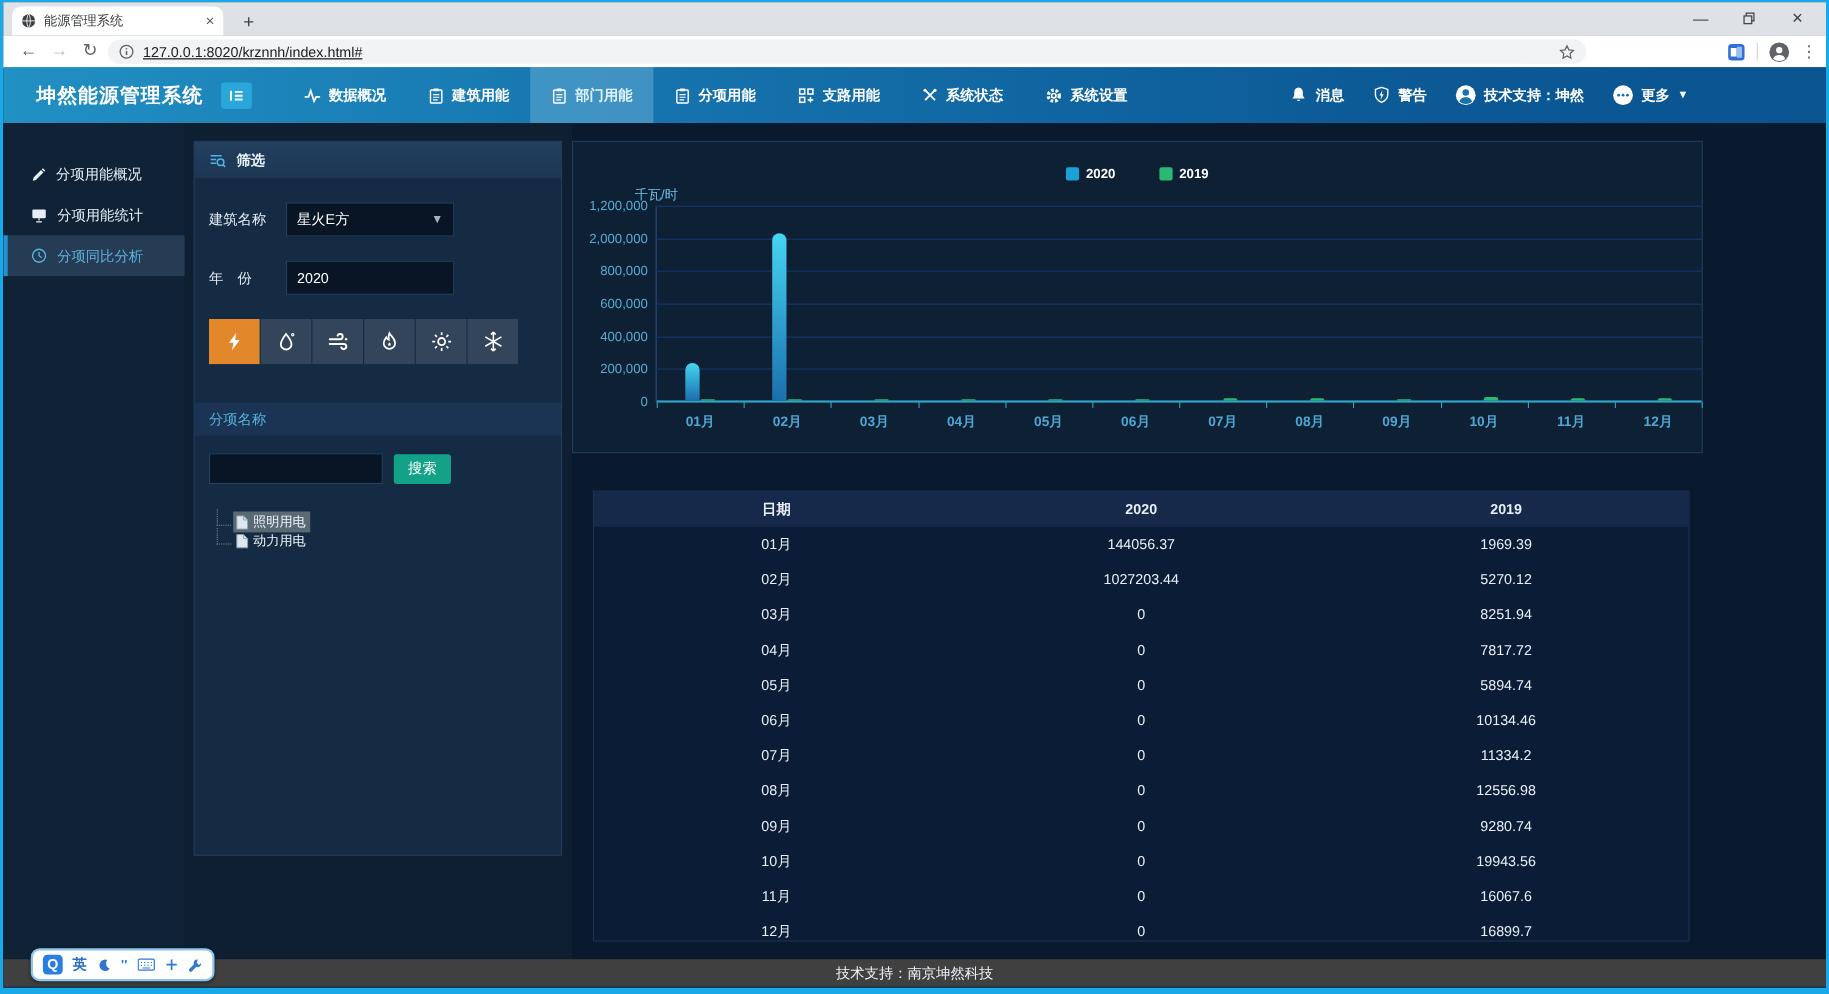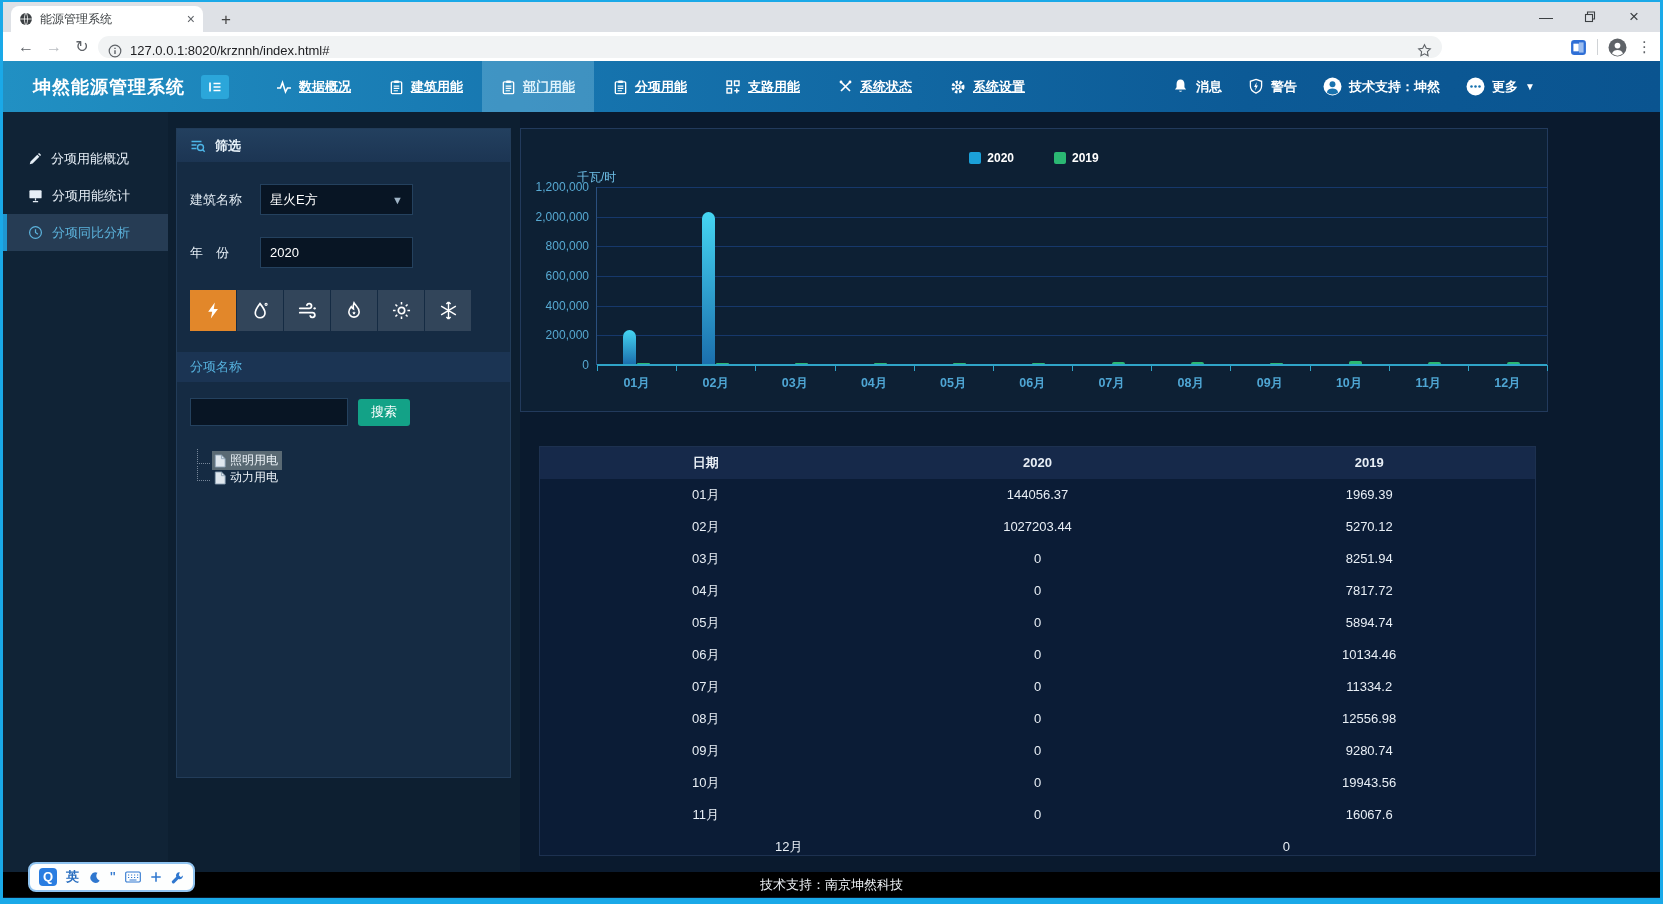--- a/index.html
+++ b/index.html
@@ -12,32 +12,32 @@
   
   .titlebar{position:absolute;top:2px;left:3px;right:3px;height:30px;background:#dee1e6;}
   .tab{position:absolute;left:8px;top:4px;width:192px;height:26px;background:#fff;border-radius:8px 8px 0 0;display:flex;align-items:center;padding:0 8px;box-sizing:border-box;gap:7px;}
   .tab-title{font-size:12px;color:#3c4043;flex:1;white-space:nowrap;overflow:hidden;}
   .tab-close{color:#5f6368;font-size:14px;line-height:1;cursor:default;}
   .newtab{position:absolute;left:212px;top:7px;width:22px;height:22px;color:#444;font-size:17px;text-align:center;line-height:21px;}
   .win-controls{position:absolute;right:4px;top:0;height:30px;display:flex;}
   .win-btn{width:44px;height:30px;display:flex;align-items:center;justify-content:center;color:#3c4043;font-size:14px;}
   .toolbar{position:absolute;top:32px;left:3px;right:3px;height:29px;background:#fff;border-bottom:1px solid #d6d9dc;}
   .nav-arrow{position:absolute;top:4px;width:22px;height:22px;font-size:16px;color:#5f6368;text-align:center;line-height:22px;}
-  .addr{position:absolute;left:95px;right:218px;top:4px;height:22px;background:#f1f3f4;border-radius:11px;display:flex;align-items:flex-end;padding:0 10px;gap:8px;}
+  .addr{position:absolute;left:95px;right:218px;top:4px;height:22px;background:#f1f3f4;border-radius:11px;display:flex;align-items:center;padding:0 10px;gap:8px;text-decoration:underline;}
   .addr-url{font-size:13px;color:#202124;flex:1;}
   .tool-right{position:absolute;right:8px;top:3px;display:flex;align-items:center;gap:10px;height:24px;}
   .sep{width:1px;height:16px;background:#d0d3d6;}
   
   .appnav{position:absolute;top:61px;left:3px;right:3px;height:51px;
     background:linear-gradient(90deg,#2190c3 0%,#1674ae 35%,#0c5a96 75%,#0a5490 100%);
     display:flex;align-items:center;color:#fff;}
   .brand{font-size:18px;font-weight:bold;margin-left:30px;letter-spacing:1px;white-space:nowrap;}
   .hamb{width:28px;height:24px;background:#2ba6da;border-radius:3px;margin-left:16px;display:flex;align-items:center;justify-content:center;}
   .menu{display:flex;align-items:center;height:100%;margin-left:28px;}
-  .nav-item{display:flex;align-items:center;gap:7px;padding:0 19px;height:100%;font-size:13px;font-weight:bold;cursor:pointer;white-space:nowrap;text-decoration:underline;}
+  .nav-item{display:flex;align-items:center;gap:7px;padding:0 19px;height:100%;font-size:13px;font-weight:bold;cursor:pointer;white-space:nowrap;}
   .nav-item.active{background:rgba(160,215,240,.30);color:#dff3fc;}
   .nav-right{margin-left:auto;margin-right:125px;display:flex;align-items:center;gap:26px;font-size:13px;font-weight:bold;white-space:nowrap;}
   .nav-right .itm{display:flex;align-items:center;gap:7px;cursor:pointer;}
   .icon{display:inline-flex;align-items:center;justify-content:center;}
   .icon svg{display:block;}
   
   .main{position:absolute;top:112px;left:3px;right:3px;bottom:32px;background:#0a1a2e;overflow:hidden;}
   .sidebar{position:absolute;left:0;top:0;bottom:0;width:165px;background:#102336;padding-top:28px;box-sizing:border-box;}
   .side-item{height:37px;display:flex;align-items:center;gap:9px;padding-left:21px;color:#e6eef6;font-size:13px;cursor:pointer;border-left:4px solid transparent;box-sizing:border-box;}
   .side-item.active{background:#263c54;border-left-color:#1f96d0;color:#5cb3dc;}
@@ -46,21 +46,21 @@
   .fpanel{position:absolute;left:8px;top:16px;width:335px;height:650px;background:#152b43;border:1px solid #223c59;box-sizing:border-box;}
   .fhead{height:33px;background:linear-gradient(180deg,#23405f,#1c3553);display:flex;align-items:center;gap:9px;padding-left:13px;color:#eaf4fb;font-size:13px;font-weight:bold;}
   .frow{display:flex;align-items:center;margin:22px 0 0 13px;}
   .flabel{width:58px;font-size:13px;color:#e2ebf3;white-space:nowrap;}
   .fbox{margin-left:12px;width:153px;height:31px;background:#081524;border:1px solid #24415e;box-sizing:border-box;display:flex;align-items:center;padding:0 9px;color:#fff;font-size:13px;}
   .fbox .caret{margin-left:auto;color:#9fb4c6;font-size:11px;}
   .yearinput{margin-left:12px;width:153px;height:31px;background:#081524;border:1px solid #24415e;box-sizing:border-box;color:#fff;font-size:13px;padding:0 9px;outline:none;}
   .energy{display:flex;gap:1px;margin:22px 0 0 13px;}
   .ebtn{width:46px;height:41px;background:#32455a;display:flex;align-items:center;justify-content:center;color:#fff;cursor:pointer;}
   .ebtn.active{background:#e2872a;}
-  .secbar{margin-top:21px;height:30px;background:#1b3453;display:flex;align-items:center;padding-left:13px;color:#55b1dd;font-size:13px;}
+  .secbar{margin-top:35px;height:30px;background:#1b3453;display:flex;align-items:center;padding-left:13px;color:#55b1dd;font-size:13px;}
   .srow{display:flex;align-items:center;margin:16px 0 0 13px;gap:10px;}
   .sinput{width:158px;height:28px;background:#081524;border:1px solid #24415e;box-sizing:border-box;color:#fff;font-size:13px;padding:0 8px;outline:none;}
   .sbtn{width:52px;height:27px;background:#13a287;border:none;border-radius:3px;color:#fff;font-size:13px;cursor:pointer;}
   .tree{margin:26px 0 0 20px;}
   .tnode{display:flex;align-items:center;height:17px;margin-bottom:0;cursor:pointer;}
   .tline{width:12px;height:14px;border-left:1px dotted #77879a;border-bottom:1px dotted #77879a;margin-right:2px;margin-top:-8px;}
   .tlabelwrap{display:flex;align-items:center;gap:4px;padding:1px 4px 1px 2px;}
   .tnode.selected .tlabelwrap{background:#5a6a74;}
   .tlabel{color:#eef4f9;font-size:12px;}
   
@@ -78,21 +78,21 @@
   .xlab{position:absolute;top:188px;text-align:center;color:#4fa6d4;font-size:12.5px;font-weight:bold;}
   .bar{position:absolute;bottom:1px;}
   .bar.b2020{background:linear-gradient(180deg,#45d5f2,#1b6fad);border-radius:7px 7px 0 0;}
   .bar.b2019{background:#2bb873;border-radius:2px 2px 0 0;}
   
   .dtable{position:absolute;left:19px;top:334px;width:997px;height:410px;overflow:hidden;background:#0b1c36;border:1px solid #1d3150;box-sizing:border-box;}
   .trow{display:flex;height:32px;line-height:32px;align-items:center;}
   .trow.head{background:#16294a;font-weight:bold;}
   .tcell{flex:1;text-align:center;color:#e8eef5;font-size:13px;}
   
-  .footer{position:absolute;left:3px;right:3px;bottom:7px;height:25px;background:#000000;display:flex;align-items:center;justify-content:center;color:#eef2f6;font-size:13px;}
+  .footer{position:absolute;left:3px;right:3px;bottom:7px;height:25px;background:#404040;display:flex;align-items:center;justify-content:center;color:#eef2f6;font-size:13px;}
   
   .ime{position:absolute;left:28px;bottom:12px;height:26px;background:#fdfefe;border:2px solid #8fc3f0;border-radius:8px;display:flex;align-items:center;gap:9px;padding:0 9px;box-shadow:0 1px 3px rgba(0,0,0,.35);}
   .ime .q{width:18px;height:18px;background:#2a7de1;color:#fff;border-radius:4px;font-size:13px;font-weight:bold;text-align:center;line-height:18px;}
   .ime .lang{color:#2a6fc0;font-size:13px;font-weight:bold;}
   .ime .g{color:#2f77cf;font-size:12px;font-weight:bold;display:inline-flex;align-items:center;}
 </style>
 </head>
 <body>
 
 <div class="frame"></div>
@@ -558,20 +558,21 @@
           <div class="tcell">19943.56</div>
         </div>
         <div class="trow">
           <div class="tcell">11月</div>
           <div class="tcell">0</div>
           <div class="tcell">16067.6</div>
         </div>
         <div class="trow">
           <div class="tcell">12月</div>
           <div class="tcell">0</div>
+          <div class="tcell">16899.7</div>
         </div>
       </div>
   </div>
 </div>
 
 <div class="footer">
   <span>技术支持：南京坤然科技</span>
 </div>
 
 <div class="ime">

